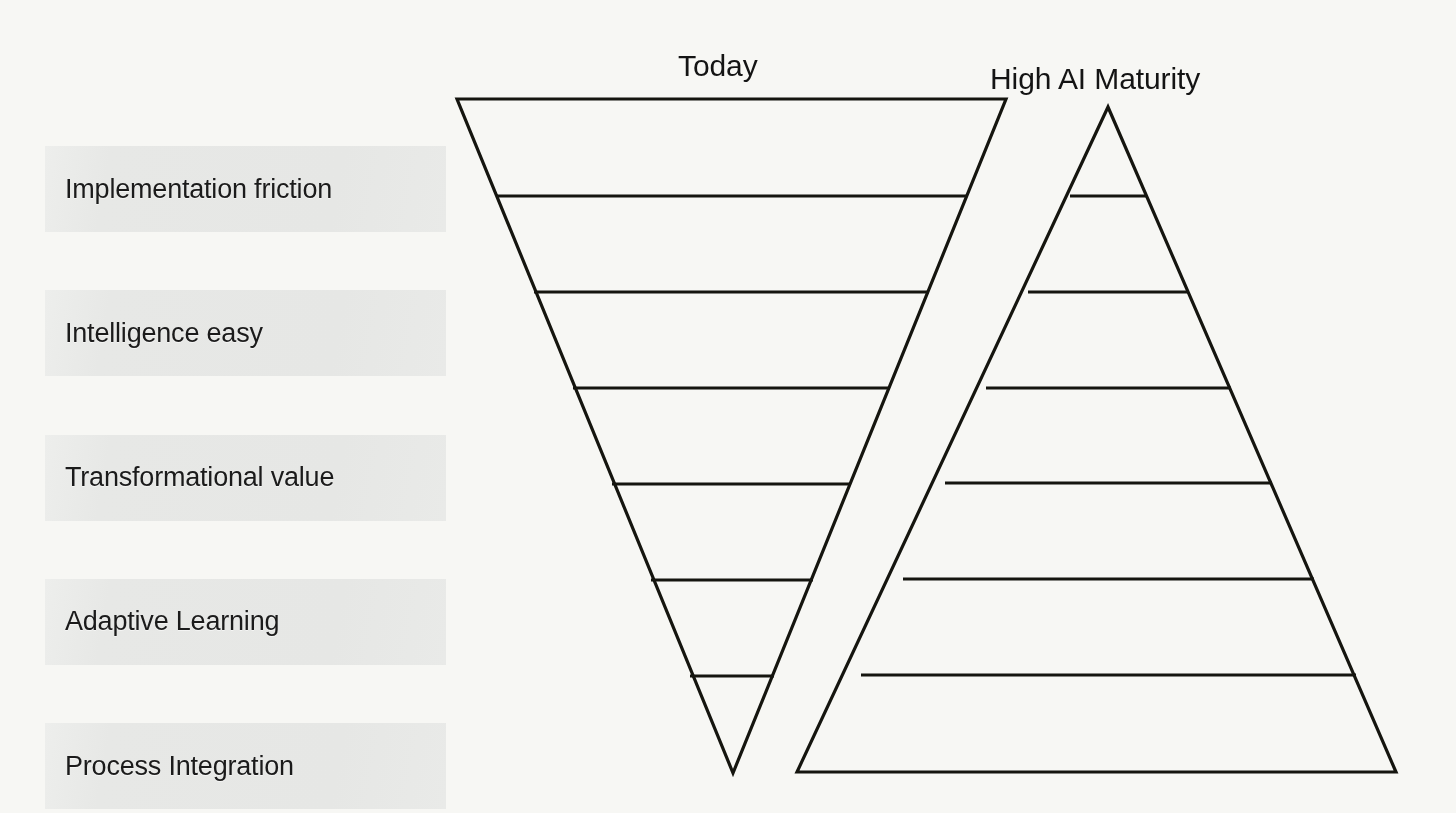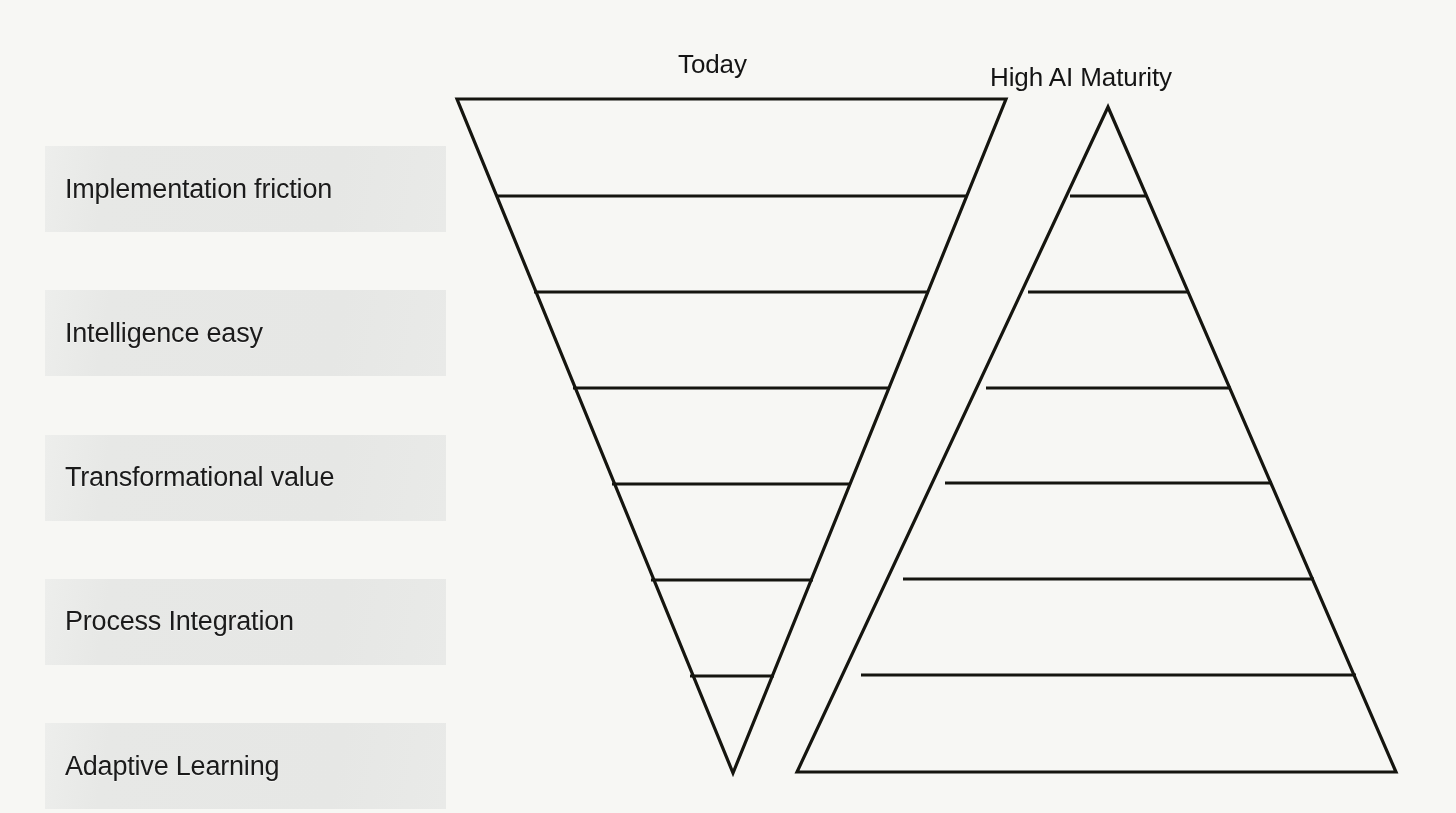--- a/index.html
+++ b/index.html
@@ -48,21 +48,21 @@
     font-size: 27px;
     color: #1b1b1b;
     letter-spacing: -0.2px;
     white-space: nowrap;
     text-shadow: 0 1px 0 rgba(255,255,255,0.55);
   }
 
   
   .column-heading {
     position: absolute;
-    font-size: 26px;
+    font-size: 30px;
     color: #141414;
     letter-spacing: -0.1px;
     white-space: nowrap;
   }
   #heading-today   { left: 678px; top: 49px; }
   #heading-high-ai { left: 990px; top: 62px; }
 
   
   #diagram-svg {
     position: absolute;
@@ -92,24 +92,24 @@
     <div class="label-chip">
       <span class="label-chip-text">Implementation friction</span>
     </div>
     <div class="label-chip">
       <span class="label-chip-text">Intelligence easy</span>
     </div>
     <div class="label-chip">
       <span class="label-chip-text">Transformational value</span>
     </div>
     <div class="label-chip">
-      <span class="label-chip-text">Process Integration</span>
+      <span class="label-chip-text">Adaptive Learning</span>
     </div>
     <div class="label-chip">
-      <span class="label-chip-text">Adaptive Learning</span>
+      <span class="label-chip-text">Process Integration</span>
     </div>
   </div>
 
   <div class="column-heading" id="heading-today">Today</div>
   <div class="column-heading" id="heading-high-ai">High AI Maturity</div>
 
   <svg id="diagram-svg" viewBox="0 0 1456 813">
 
     <g>
       <polygon class="tri-outline" points="457,99 1006,99 733,773"></polygon>

